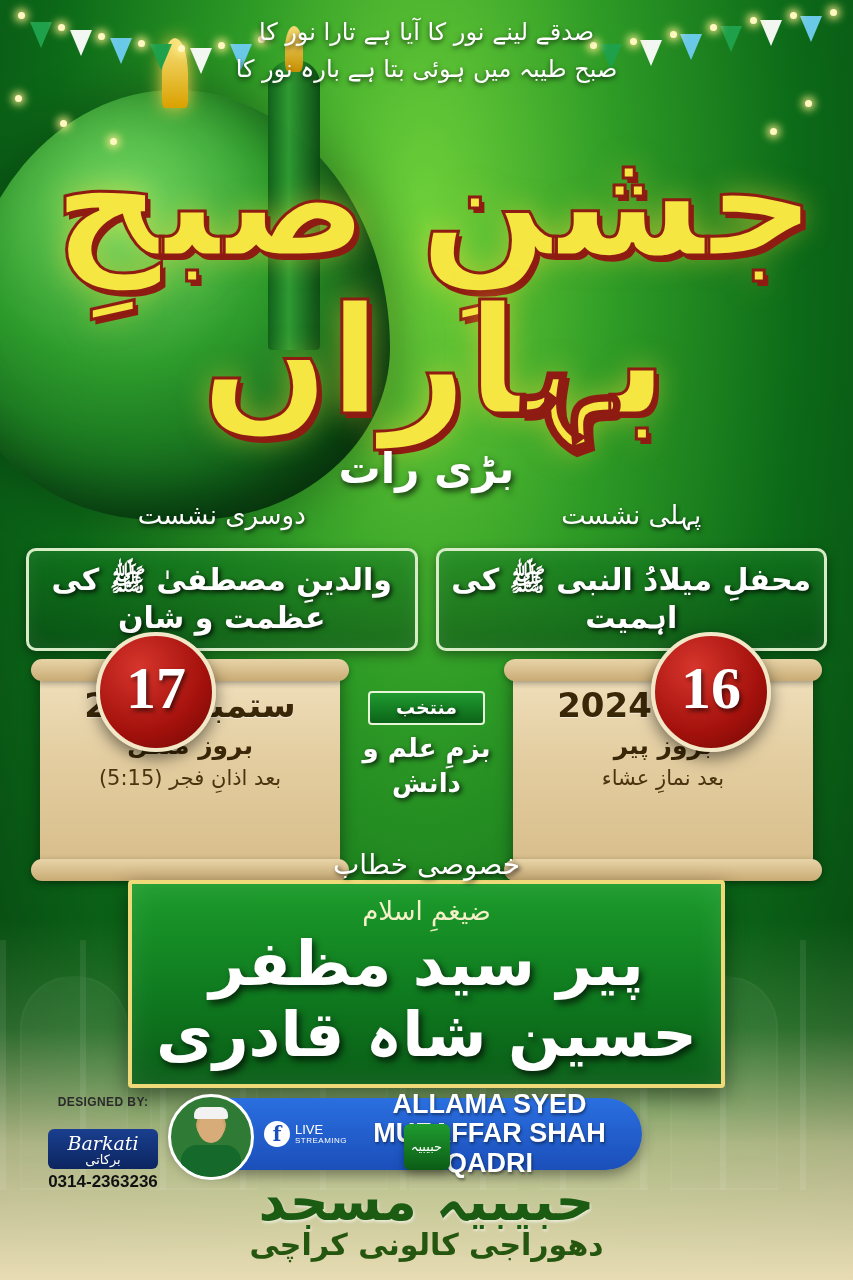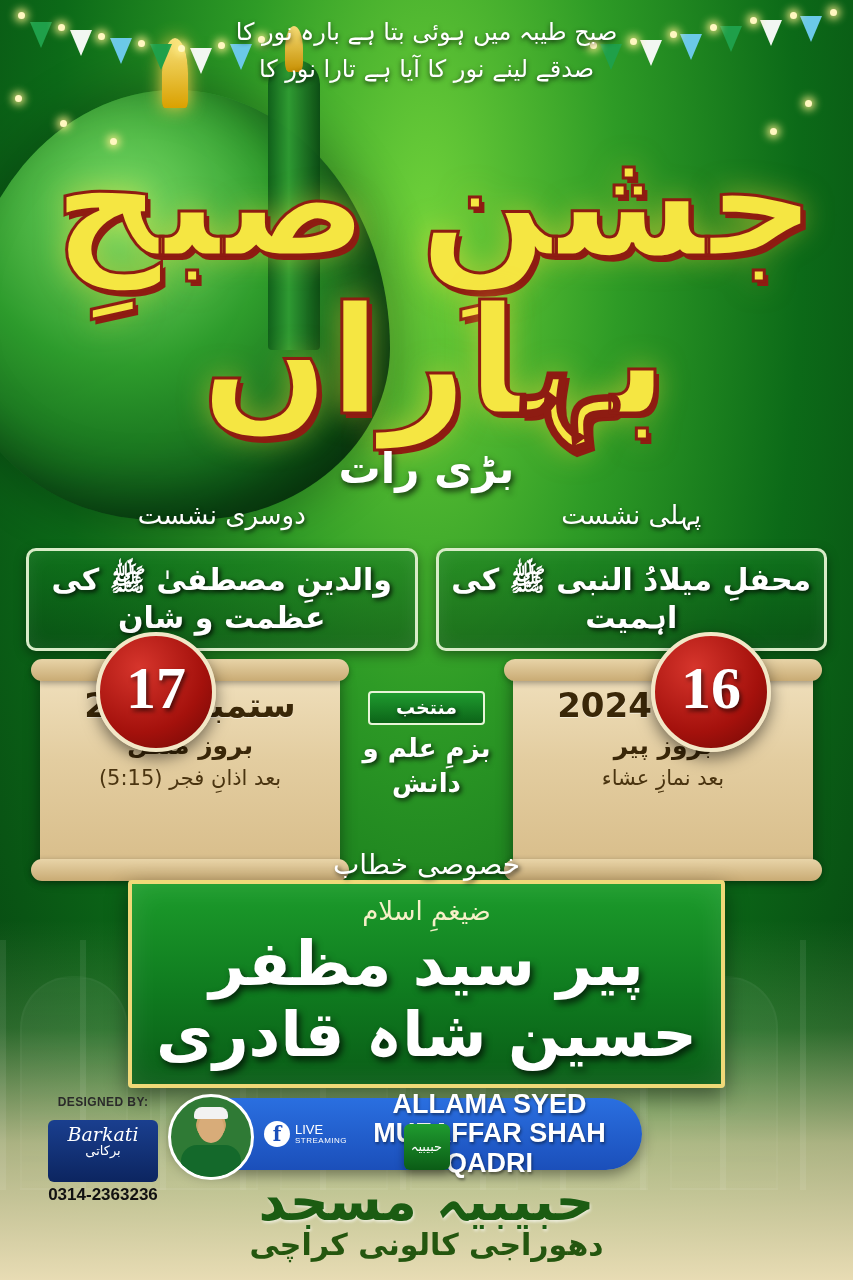--- a/index.html
+++ b/index.html
@@ -357,24 +357,24 @@
     width: 110px;
     text-align: center;
   }
   .designer-label {
     font-size: 12px;
     font-weight: bold;
     color: #2a2a2a;
     letter-spacing: .4px;
   }
   .designer-logo {
-    margin-top: 11px;
+    margin-top: 20px;
     background: linear-gradient(180deg, #1a3f8f, #0c2560);
     border-radius: 6px;
-    padding: 5px 4px 24px;
+    padding: 5px 4px 2px;
     color: #fff;
   }
   .designer-logo .bn {
     font-family: "DejaVu Serif", serif;
     font-style: italic;
     font-size: 19px;
     line-height: 1;
   }
   .designer-logo .bu {
     font-family: "DejaVu Sans", sans-serif;
@@ -561,22 +561,22 @@
     <div class="bulb" style="left:790px; top:12px;"></div>
     <div class="bulb" style="left:830px; top:9px;"></div>
     <div class="bulb" style="left:15px;  top:95px;"></div>
     <div class="bulb" style="left:60px;  top:120px;"></div>
     <div class="bulb" style="left:110px; top:138px;"></div>
     <div class="bulb" style="left:805px; top:100px;"></div>
     <div class="bulb" style="left:770px; top:128px;"></div>
   </div>
 
   <div class="couplet">
+    <div>صدقے لینے نور کا آیا ہے تارا نور کا</div>
     <div>صبح طیبہ میں ہوئی بتا ہے بارہ نور کا</div>
-    <div>صدقے لینے نور کا آیا ہے تارا نور کا</div>
   </div>
 
   <div class="title-wrap">
     <div class="title-main">جشنِ صبحِ بہاراں</div>
     <div class="title-sub">بڑی رات</div>
   </div>
 
   <div class="sessions">
     <div class="session">
       <div class="session-tag">پہلی نشست</div>

